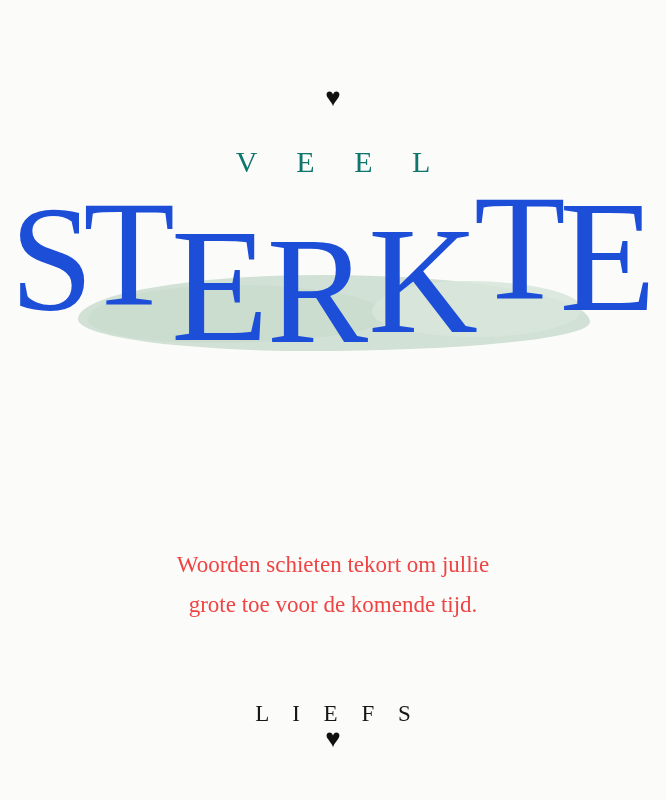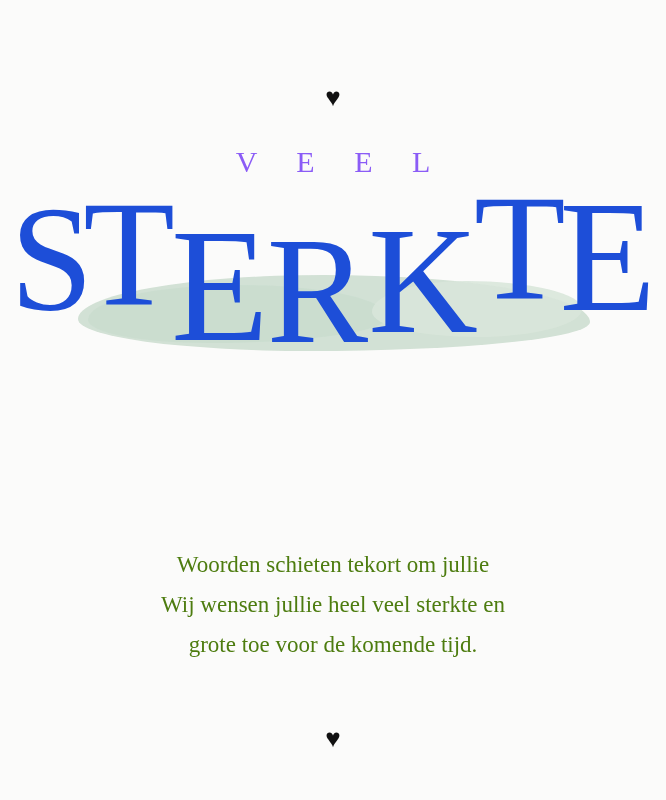--- a/index.html
+++ b/index.html
@@ -89,21 +89,21 @@
   .word-veel {
     position: absolute;
     left: 0;
     right: 0;
     top: 6px;
     text-align: center;
     font-family: "Liberation Serif", serif;
     font-size: 30px;
     letter-spacing: 16px;
     text-indent: 16px;
-    color: #8b5cf6;
+    color: #0f766e;
     z-index: 3;
   }
 
   .word-sterkte {
     position: absolute;
     left: 0;
     right: 0;
     top: 22px;
     text-align: center;
     z-index: 4;
@@ -125,21 +125,21 @@
   .l-e2 { font-size: 158px; transform: translateY(22px); margin-left: -6px; }
 
   
   .message {
     margin-top: 176px;
     width: 520px;
     text-align: center;
     font-family: "Liberation Serif", serif;
     font-size: 23px;
     line-height: 40px;
-    color: #4d7c0f;
+    color: #ef4444;
   }
   .message .line {
     display: block;
   }
 
   
   .signoff {
     margin-top: 76px;
     font-family: "Liberation Serif", serif;
     font-size: 23px;
@@ -160,20 +160,20 @@
 
     <div class="word-veel">V E E L</div>
 
     <div class="word-sterkte">
       <span class="l-s">S</span><span class="l-t1">T</span><span class="l-e1">E</span><span class="l-r">R</span><span class="l-k">K</span><span class="l-t2">T</span><span class="l-e2">E</span>
     </div>
   </div>
 
   <div class="message">
     <span class="line">Woorden schieten tekort om jullie</span>
-    <span class="line">Wij wensen jullie heel veel sterkte en</span>
     <span class="line">grote toe voor de komende tijd.</span>
   </div>
 
+  <div class="signoff">L I E F S</div>
 
   <div class="heart heart-bottom">♥</div>
 
 </div>
 
 </body></html>

